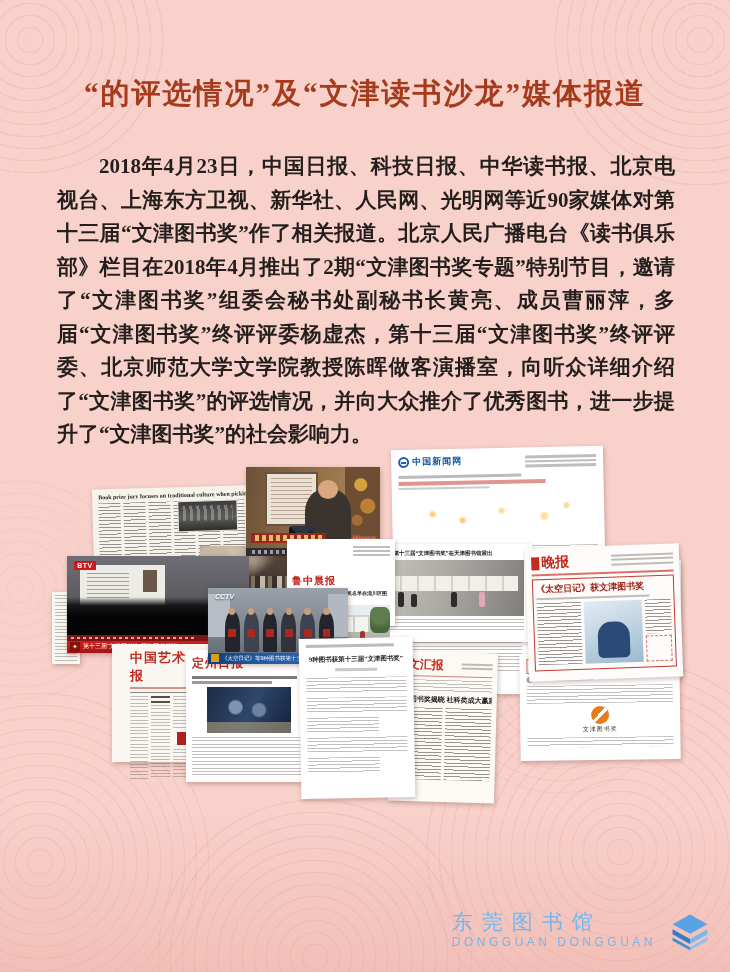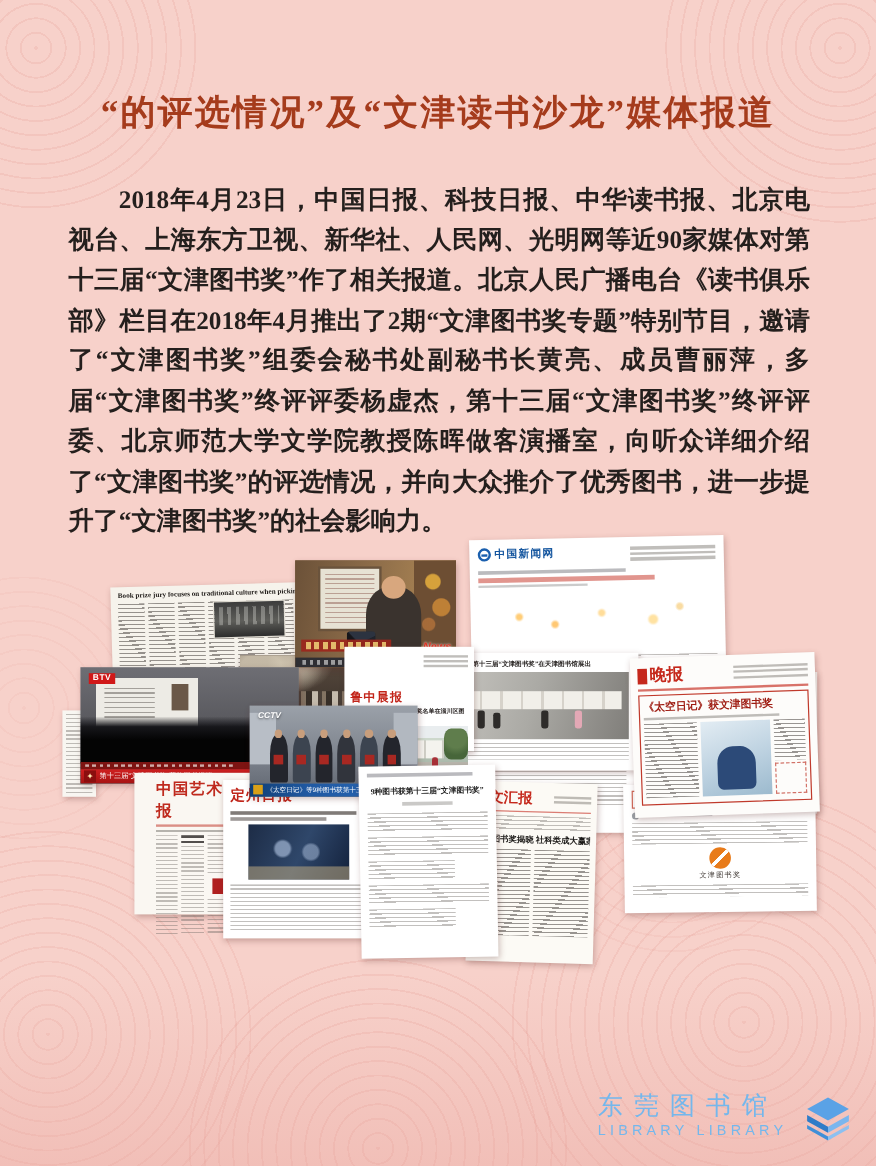--- a/index.html
+++ b/index.html
@@ -508,21 +508,21 @@
     </div>
     <div class="wj-lines tlg"></div>
     <div class="wj-logo"></div>
     <div class="wj-name">文津图书奖</div>
     <div class="wj-l2 tlg"></div>
   </div>
 
   <div class="footer">
     <div class="f-text">
       <div class="f-cn">东莞图书馆</div>
-      <div class="f-en">LIBRARY LIBRARY</div>
+      <div class="f-en">DONGGUAN DONGGUAN</div>
     </div>
     <svg class="f-logo" viewBox="0 0 48 48" xmlns="http://www.w3.org/2000/svg">
       <path d="M24 5 L43 15.5 L24 26 L5 15.5 Z" fill="#5aa2e6"></path>
       <path d="M5 21 L24 31.5 L24 37 L5 26.5 Z" fill="#2f7cc8"></path>
       <path d="M43 21 L24 31.5 L24 37 L43 26.5 Z" fill="#7ab6ee"></path>
       <path d="M5 30 L24 40.5 L24 44 L5 33.5 Z" fill="#3f8fd8"></path>
       <path d="M43 30 L24 40.5 L24 44 L43 33.5 Z" fill="#8cc0f0"></path>
     </svg>
   </div>
 </div>

